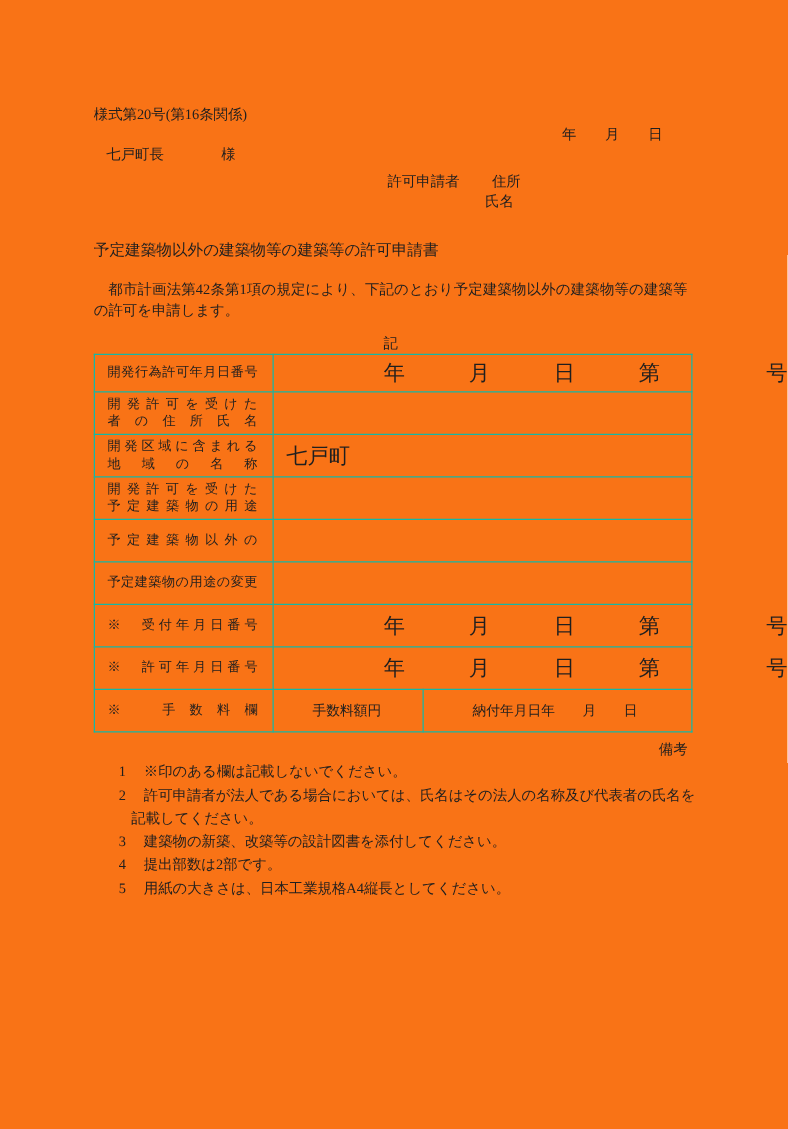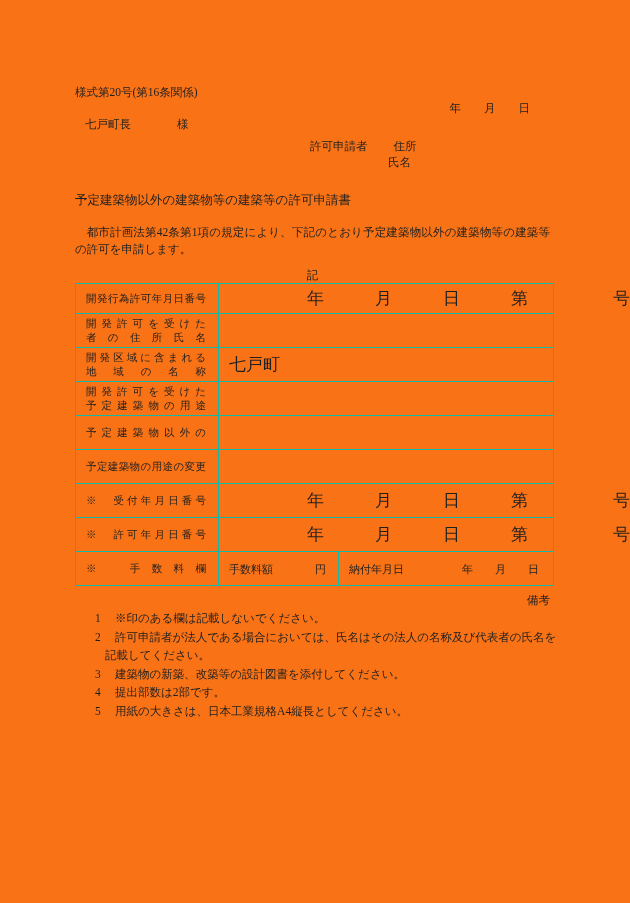--- a/index.html
+++ b/index.html
@@ -31,21 +31,21 @@
   tr.h30 { height: 30px; }
   tr.h34 { height: 34px; }
   .lbl-line {
     font-size: 10.5px; line-height: 14px;
     margin: 0 12px 0 10px;
     text-align: justify; text-align-last: justify;
     white-space: nowrap;
   }
   .val-text { font-size: 17px; line-height: 14px; margin: 0 4px 0 10px; white-space: nowrap; }
   .val-date .val-text { margin-left: 88px; }
-  .cell-flex { display: flex; justify-content: space-between; font-size: 11px; line-height: 14px; margin: 0 12px 0 10px; white-space: nowrap; }
+  .cell-flex { display: flex; justify-content: center; font-size: 11px; line-height: 14px; margin: 0 12px 0 10px; white-space: nowrap; }
   .cell-flex.pay { margin-right: 14px; }
 
   .notes { margin-top: 5px; font-size: 11.5px; }
   .notes-heading { line-height: 18px; text-align: right; }
   .note-item { display: flex; margin-left: 20px; line-height: 18.5px; }
   .note-num { flex: 0 0 20px; }
   .note-body { display: block; }
   .nl { display: block; white-space: nowrap; }
   .note-line-cont { margin-left: -10px; }
 </style>

